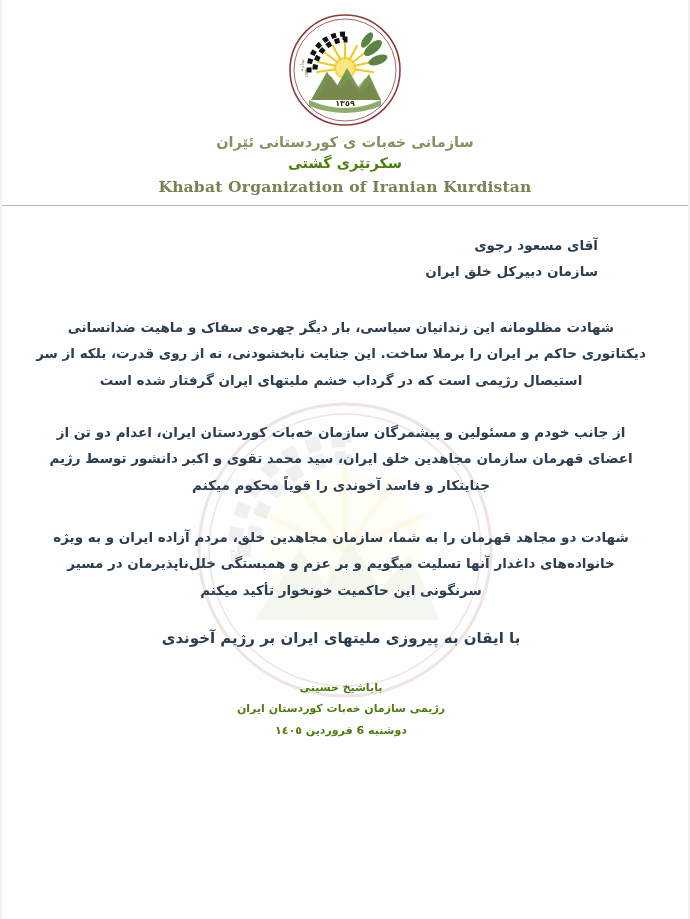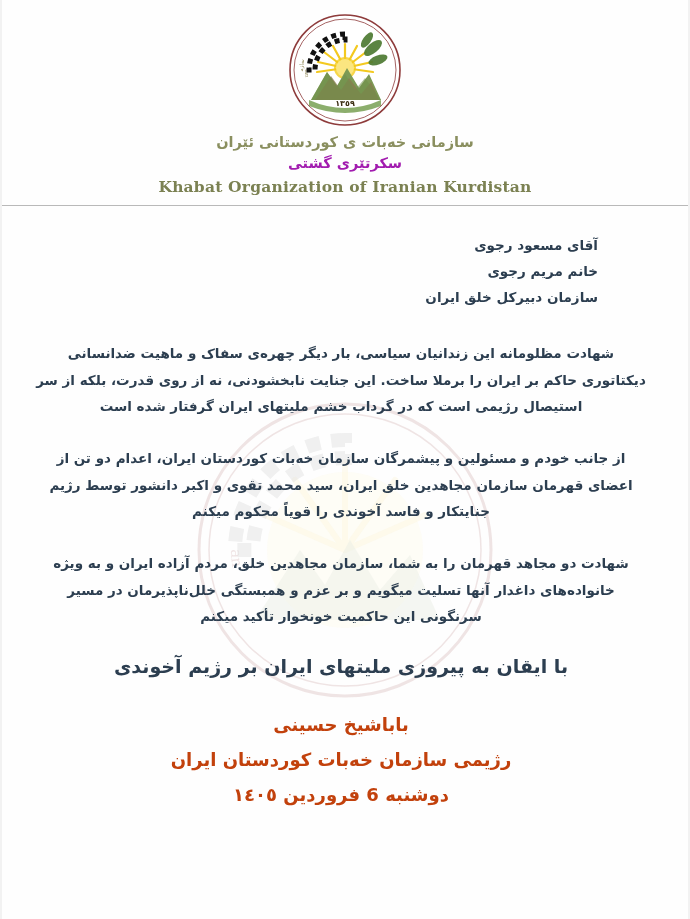--- a/index.html
+++ b/index.html
@@ -48,21 +48,21 @@
     font-weight: bold;
     color: #8a8f5f;
     letter-spacing: 0.3px;
     line-height: 1.5;
     direction: rtl;
   }
 
   .org-line-ku2 {
     font-size: 14.5px;
     font-weight: bold;
-    color: #a21caf;
+    color: #4d7c0f;
     line-height: 1.5;
     direction: rtl;
     margin-top: -1px;
   }
 
   .org-line-en {
     font-family: "DejaVu Serif", "Liberation Serif", serif;
     font-size: 15.5px;
     font-weight: bold;
     color: #7b8152;
@@ -128,36 +128,36 @@
     font-size: 13.5px;
     font-weight: bold;
     color: #2c3e50;
     line-height: 1.95;
     margin-bottom: 26px;
     letter-spacing: 0.1px;
   }
 
   .closing {
     text-align: center;
-    font-size: 19px;
+    font-size: 15px;
     font-weight: bold;
     color: #2c3e50;
     margin-top: 10px;
     margin-bottom: 30px;
   }
 
   .signature {
     text-align: center;
     margin-top: 6px;
   }
 
   .signature .line {
-    font-size: 18px;
-    font-weight: bold;
-    color: #c2410c;
+    font-size: 11px;
+    font-weight: bold;
+    color: #4d7c0f;
     line-height: 1.95;
   }
 
   .page-edge {
     position: absolute;
     top: 0; left: 0;
     width: 100%; height: 100%;
     border-right: 2px solid #f2f2f2;
     border-left: 2px solid #f2f2f2;
     pointer-events: none;
@@ -250,21 +250,20 @@
       </g>
       <path d="M 60 220 L 105 150 L 130 185 L 155 140 L 185 190 L 215 155 L 245 220 Z" fill="#6f8f4a" opacity="0.5"></path>
       <path d="M 150 40 A 110 110 0 0 0 40 150 L 58 150 A 92 92 0 0 1 150 58 Z" fill="none" stroke="#111" stroke-width="14" stroke-dasharray="14 11" opacity="0.45"></path>
     </svg>
   </div>
 
   <div class="letter-body">
 
     <div class="addressee">
       <div class="line">آقای مسعود رجوی</div>
-      <div class="line">خانم مریم رجوی</div>
       <div class="line">سازمان دبیرکل خلق ایران</div>
     </div>
 
 
     <div class="para">شهادت مظلومانه این زندانیان سیاسی، بار دیگر چهره‌ی سفاک و ماهیت ضدانسانی دیکتاتوری حاکم بر ایران را برملا ساخت. این جنایت نابخشودنی، نه از روی قدرت، بلکه از سر استیصال رژیمی است که در گرداب خشم ملیتهای ایران گرفتار شده است</div>
 
     <div class="para">از جانب خودم و مسئولین و پیشمرگان سازمان خەبات کوردستان ایران، اعدام دو تن از اعضای قهرمان سازمان مجاهدین خلق ایران، سید محمد تقوی و اکبر دانشور توسط رژیم جنایتکار و فاسد آخوندی را قویاً محکوم میکنم</div>
 
     <div class="para">شهادت دو مجاهد قهرمان را به شما، سازمان مجاهدین خلق، مردم آزاده ایران و به ویژه خانواده‌های داغدار آنها تسلیت میگویم و بر عزم و همبستگی خلل‌ناپذیرمان در مسیر سرنگونی این حاکمیت خونخوار تأکید میکنم</div>
 

